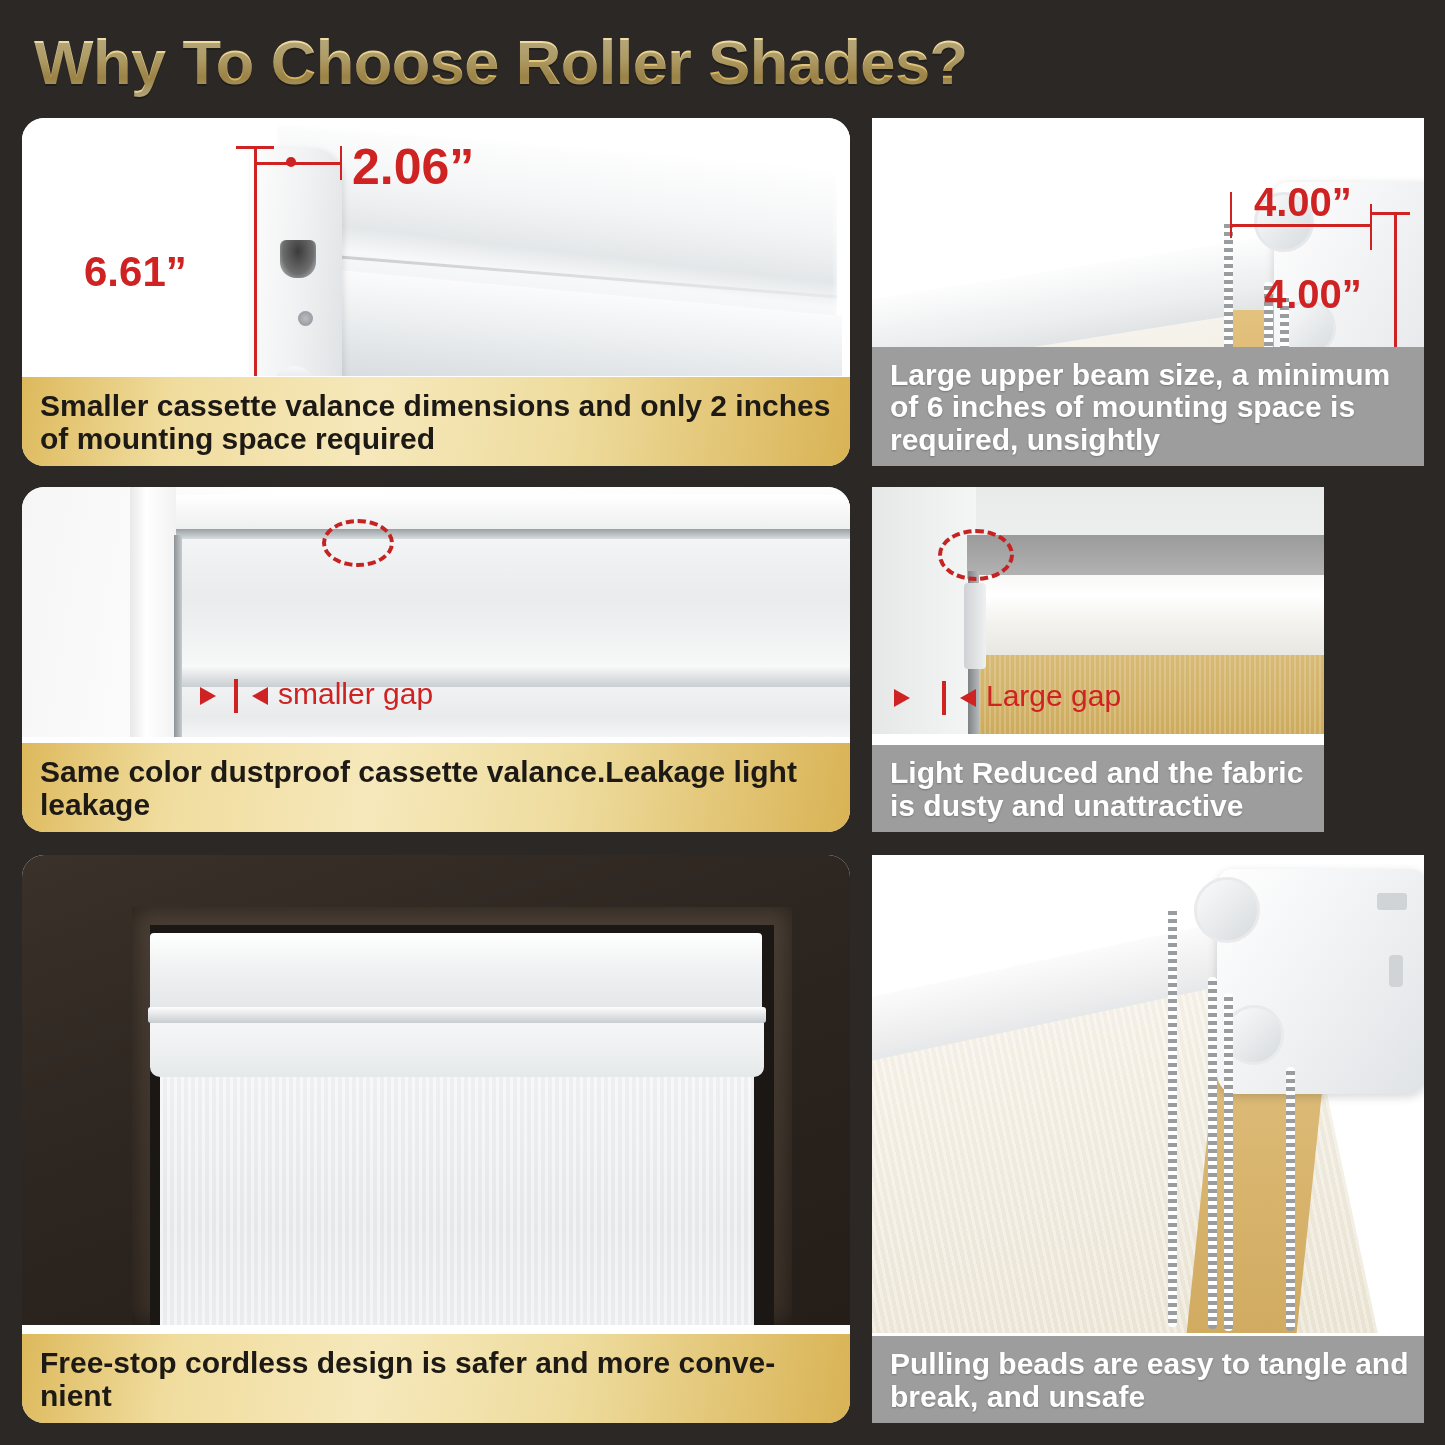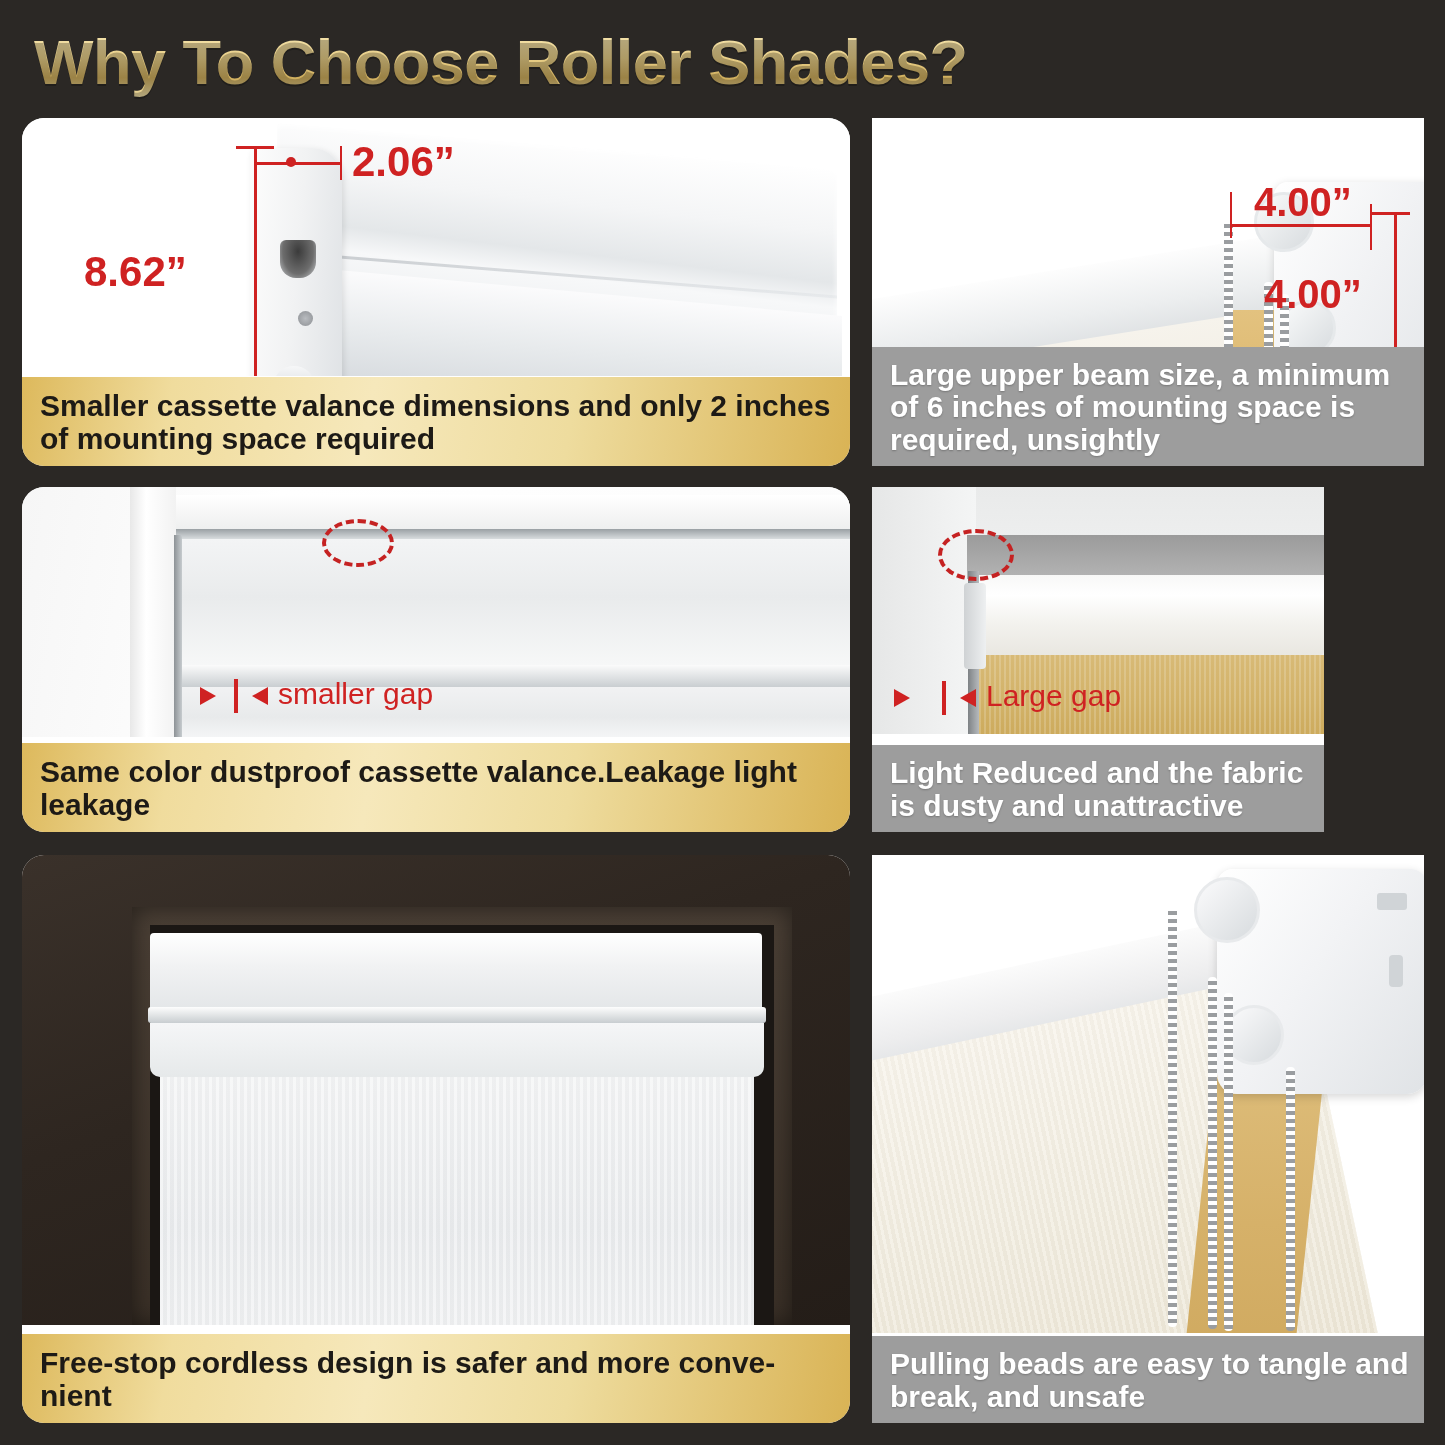--- a/index.html
+++ b/index.html
@@ -316,26 +316,26 @@
     <div class="valance-cap">
       <div class="vc-dot"></div>
       <div class="vc-slot"></div>
       <div class="vc-screw"></div>
       <div class="vc-knob"></div>
     </div>
 
     <div class="dim-line" style="left:232px;top:28px;width:2px;height:34px;"></div>
     <div class="dim-line" style="left:318px;top:28px;width:2px;height:34px;"></div>
     <div class="dim-line" style="left:232px;top:44px;width:88px;height:3px;"></div>
-    <div class="dim-txt" style="left:330px;top:20px;font-size:42px;">2.06”</div>
+    <div class="dim-txt" style="left:330px;top:20px;font-size:50px;">2.06”</div>
 
     <div class="dim-line" style="left:232px;top:28px;width:3px;height:258px;"></div>
     <div class="dim-line" style="left:214px;top:28px;width:38px;height:3px;"></div>
 
-    <div class="dim-txt" style="left:62px;top:130px;font-size:42px;">8.62”</div>
+    <div class="dim-txt" style="left:62px;top:130px;font-size:42px;">6.61”</div>
   </div>
   <div class="cap gold">Smaller cassette valance dimensions and only 2 inches of mounting space required</div>
 </div>
 
 <div class="panel right" style="left:872px;top:118px;width:552px;height:348px;">
   <div class="photo" style="height:245px;margin-top:44px;">
     <div class="p2-bg"></div>
     <div class="p2-roll"></div>
     <div class="p2-fab"></div>
     <div class="p2-tan"></div>

